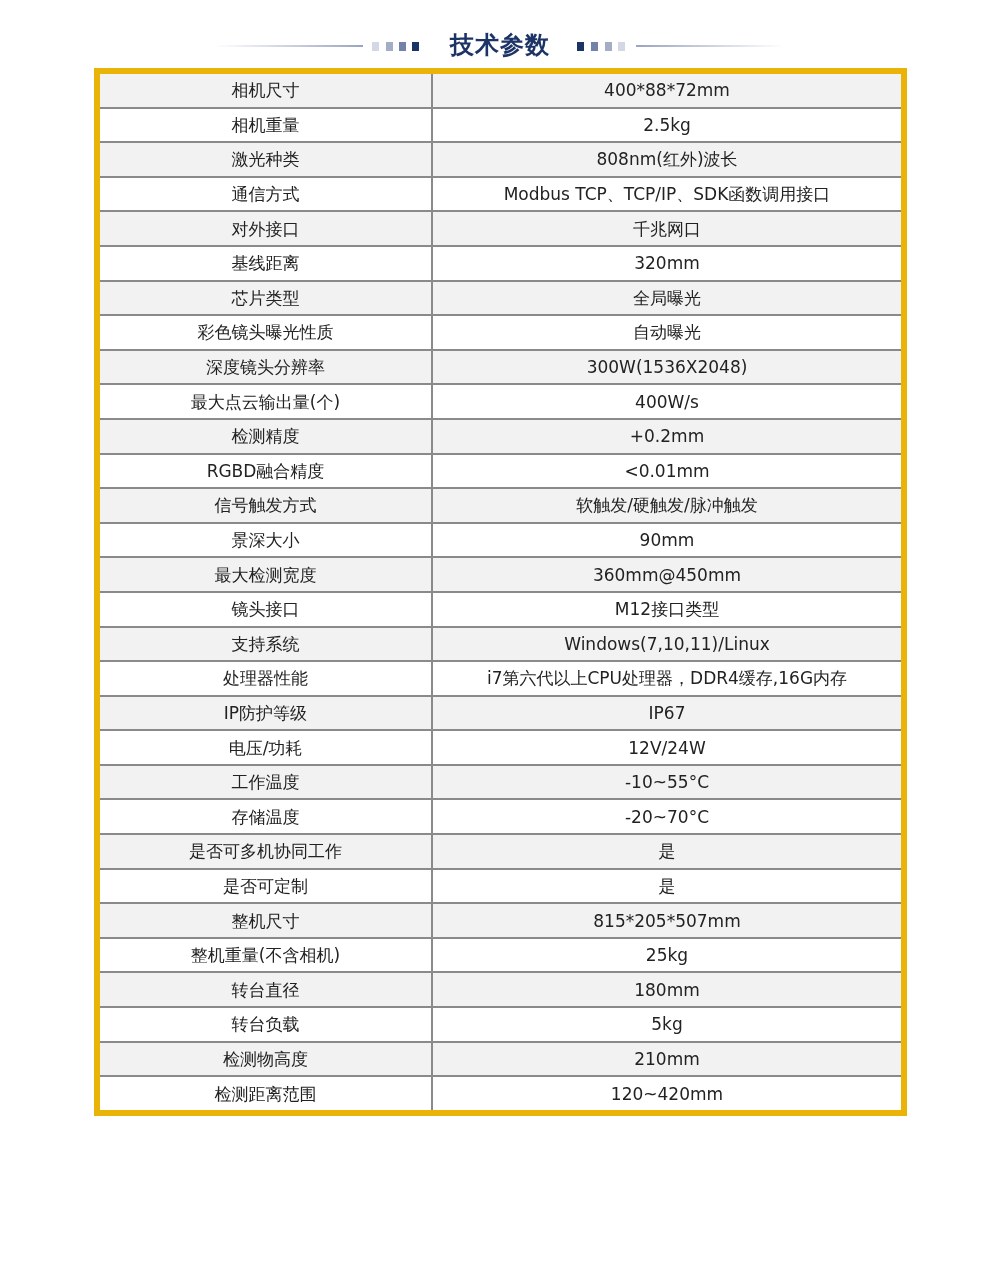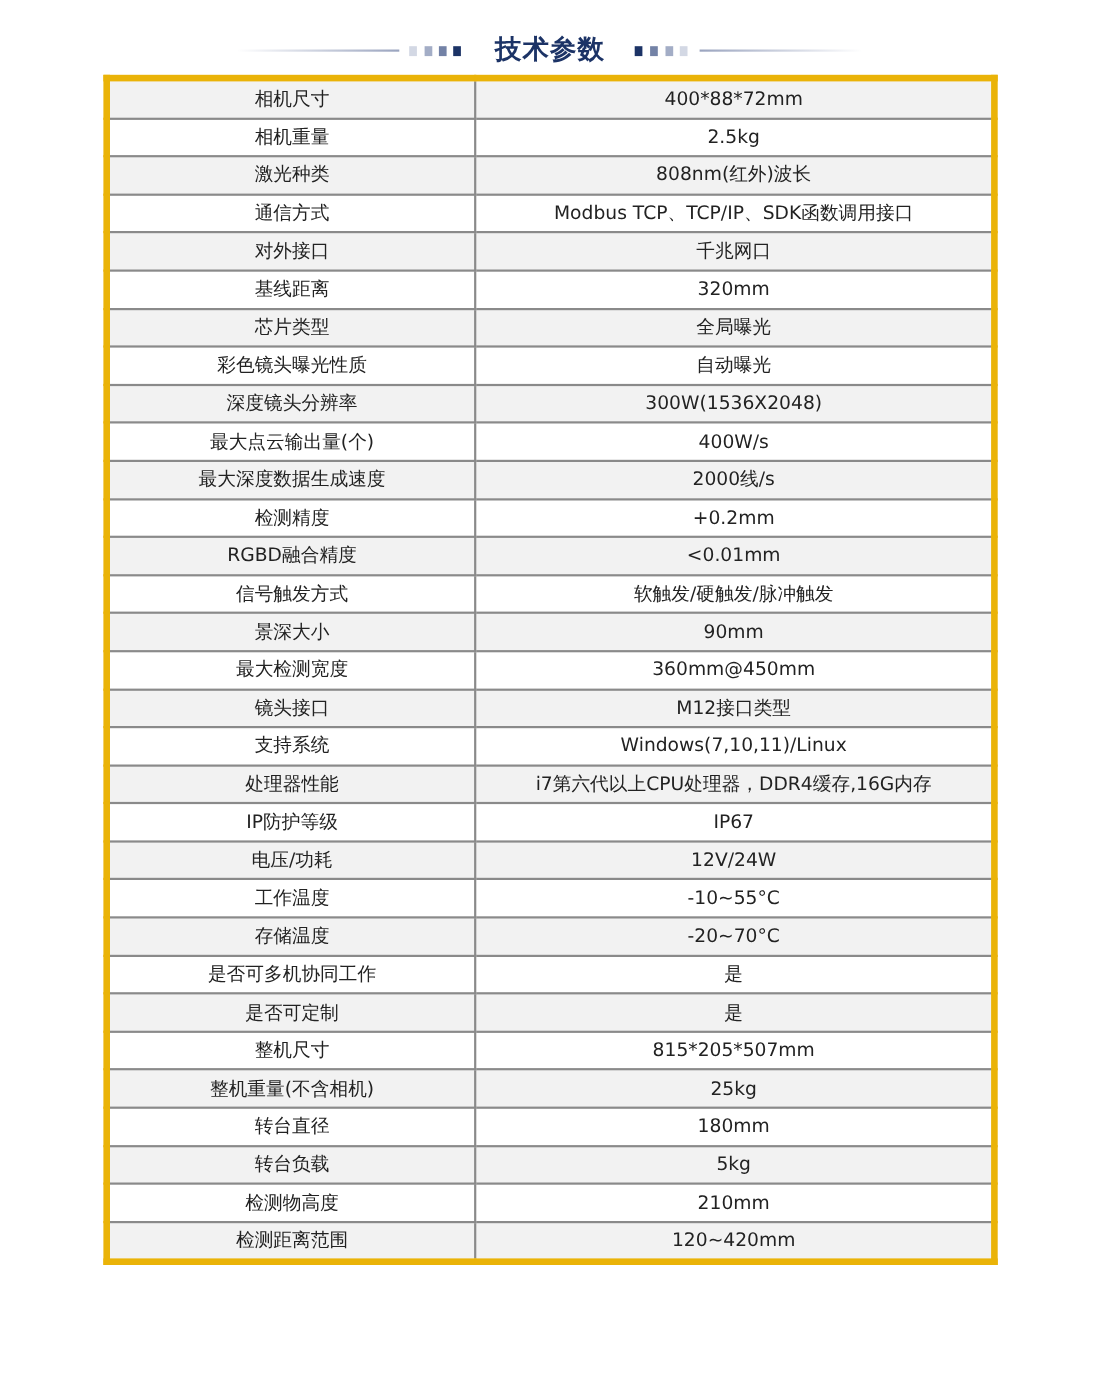--- a/index.html
+++ b/index.html
@@ -76,24 +76,20 @@
       </tr>
       <tr>
         <td class="k">深度镜头分辨率</td>
         <td>300W(1536X2048)</td>
       </tr>
       <tr>
         <td class="k">最大点云输出量(个)</td>
         <td>400W/s</td>
       </tr>
       <tr>
-        <td class="k">最大深度数据生成速度</td>
-        <td>2000线/s</td>
-      </tr>
-      <tr>
         <td class="k">检测精度</td>
         <td>+0.2mm</td>
       </tr>
       <tr>
         <td class="k">RGBD融合精度</td>
         <td>&lt;0.01mm</td>
       </tr>
       <tr>
         <td class="k">信号触发方式</td>
         <td>软触发/硬触发/脉冲触发</td>

